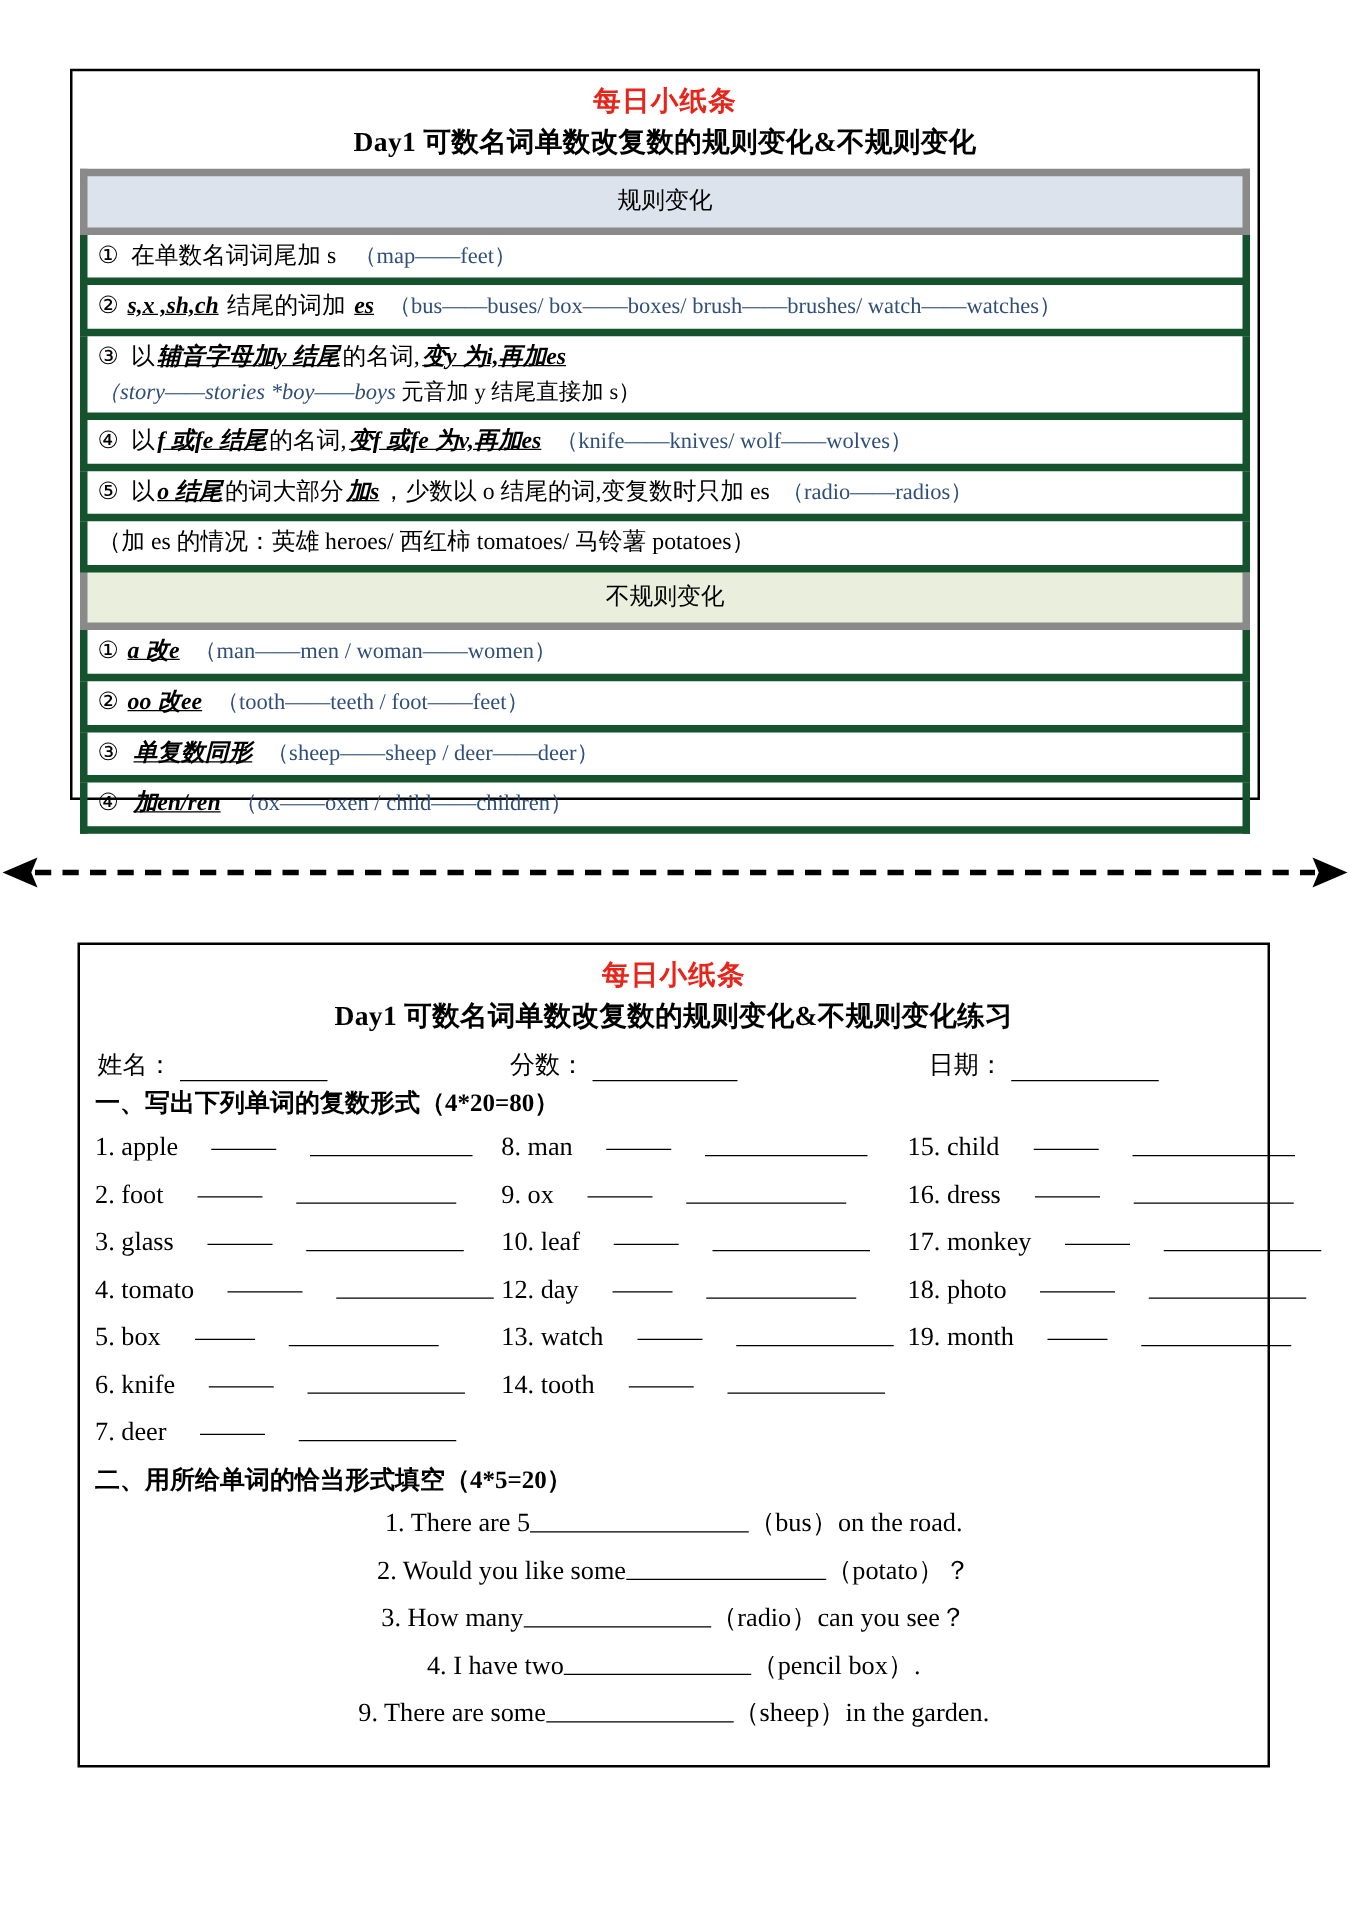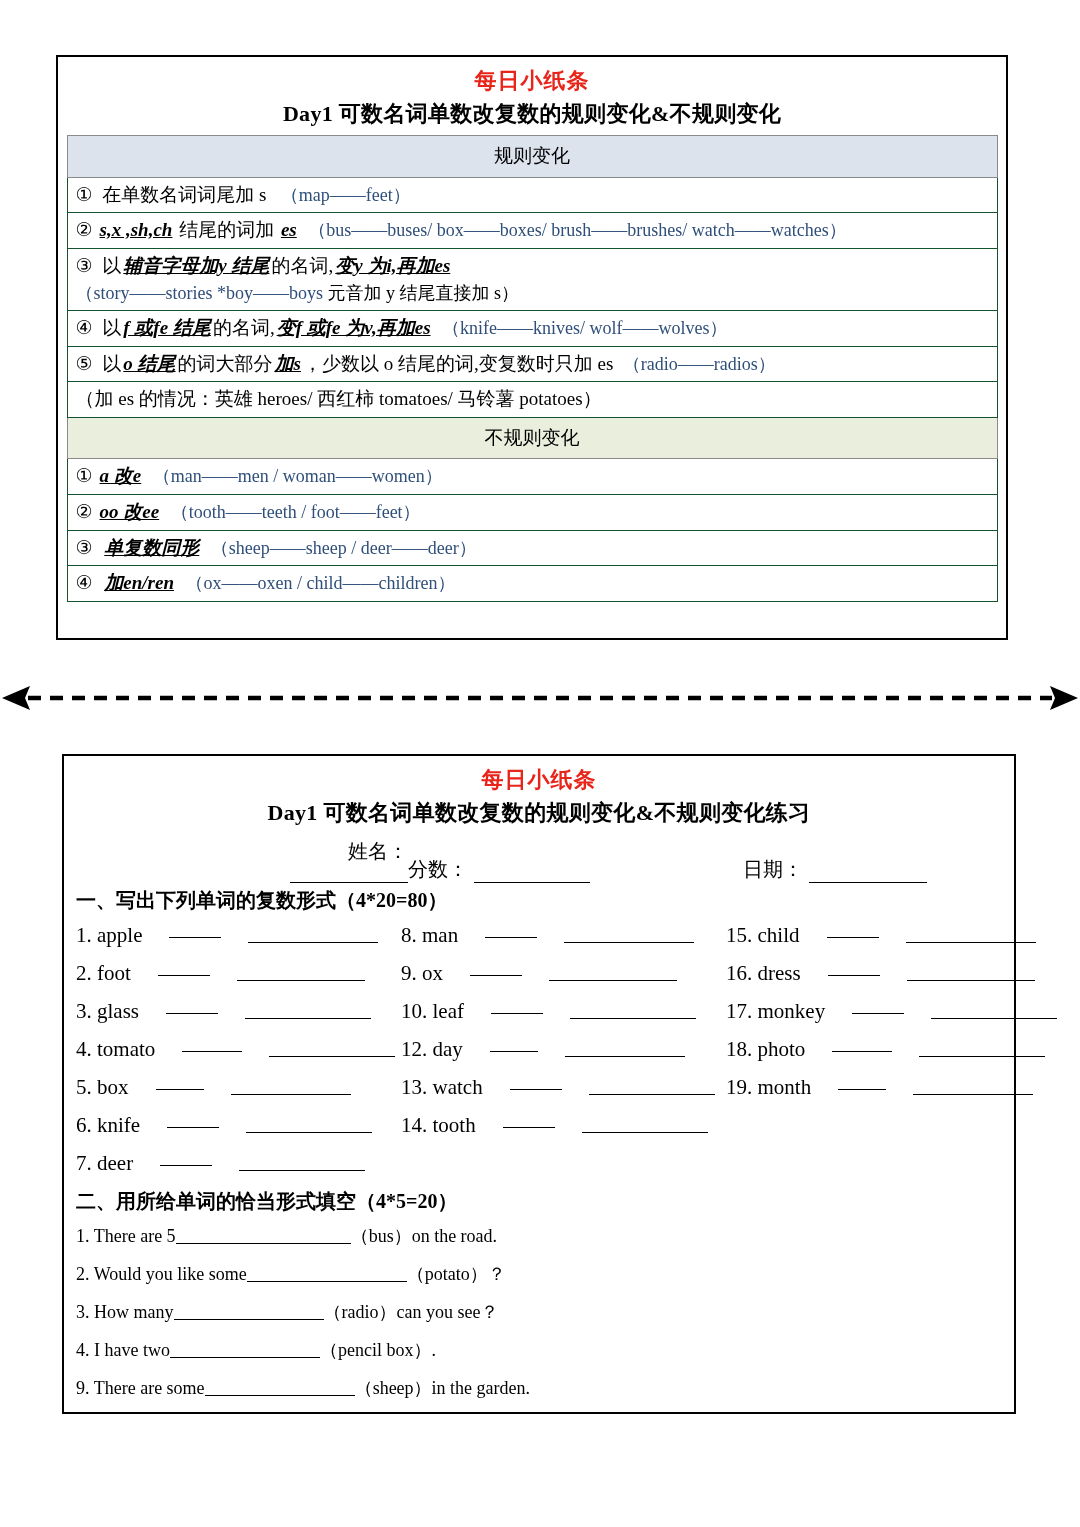--- a/index.html
+++ b/index.html
@@ -55,21 +55,21 @@
   }
 
   
   .rules-table {
     width: 930px;
     margin: 0 auto;
     border-collapse: collapse;
     table-layout: fixed;
   }
   .rules-table td {
-    border: 1px solid #14532d;
+    border: 6px solid #14532d;
     padding: 4px 8px 5px 8px;
     font-size: 19px;
     line-height: 1.35;
     vertical-align: middle;
   }
   .band {
     text-align: center;
     font-size: 22px;
     font-weight: normal;
     padding: 7px 0 8px 0 !important;
@@ -85,21 +85,21 @@
     text-decoration: underline;
     padding: 0 2px;
   }
   .ex {
     color: #2f4f7a;
     font-size: 18px;
   }
   .subnote {
     font-size: 18px;
   }
-  .subnote .blue { color: #2f4f7a; }
+  .subnote .blue { color: #2f4f7a; font-style: italic; }
 
   
   #divider-arrow {
     position: absolute;
     left: 0;
     top: 683px;
     width: 1080px;
     height: 30px;
   }
 
@@ -112,21 +112,21 @@
     margin-bottom: 4px;
   }
   .info-item { display: flex; align-items: flex-end; }
   .info-item .label { white-space: nowrap; }
   .info-item .rule {
     display: inline-block;
     border-bottom: 1.6px solid #000;
     height: 17px;
     margin-left: 6px;
   }
-  #info-name { width: 330px; flex-direction: column; }
+  #info-name { width: 330px; }
   #info-score { width: 335px; }
   #info-date  { width: auto; }
   #info-name .rule { width: 118px; }
   #info-score .rule { width: 116px; }
   #info-date .rule { width: 118px; }
 
   .section-heading {
     font-size: 20px;
     font-weight: bold;
     padding: 0 12px;
@@ -156,25 +156,26 @@
   }
   .word-item .ans {
     display: inline-block;
     border-bottom: 1.8px solid #000;
     height: 15px;
     margin-left: 1px;
   }
 
   .fill-list { padding: 0 12px; margin-top: 2px; }
   .fill-item {
-    font-size: 18px;
+    font-size: 21px;
     height: 38px;
     display: flex;
     align-items: center;
     white-space: nowrap;
+    justify-content: center;
   }
   .fill-item .blank {
     display: inline-block;
     border-bottom: 1.8px solid #000;
     height: 15px;
   }
 </style>
 </head>
 <body>
 

